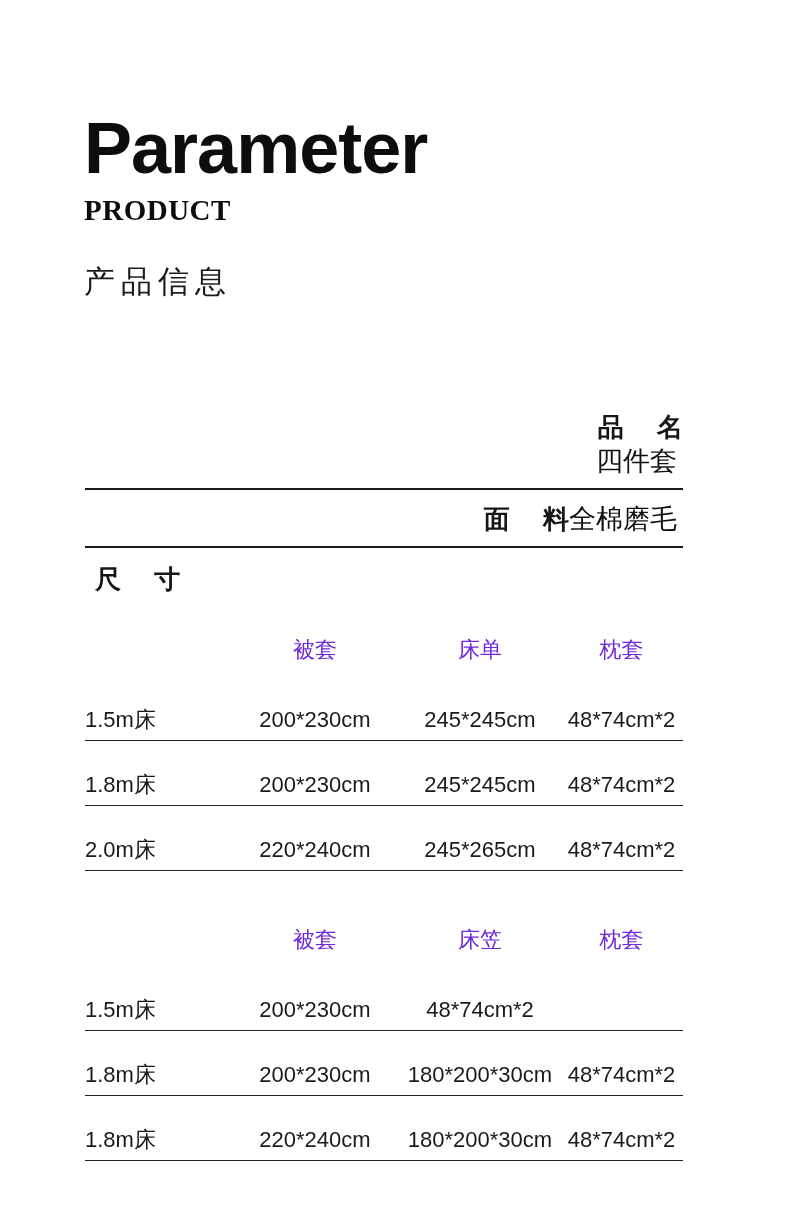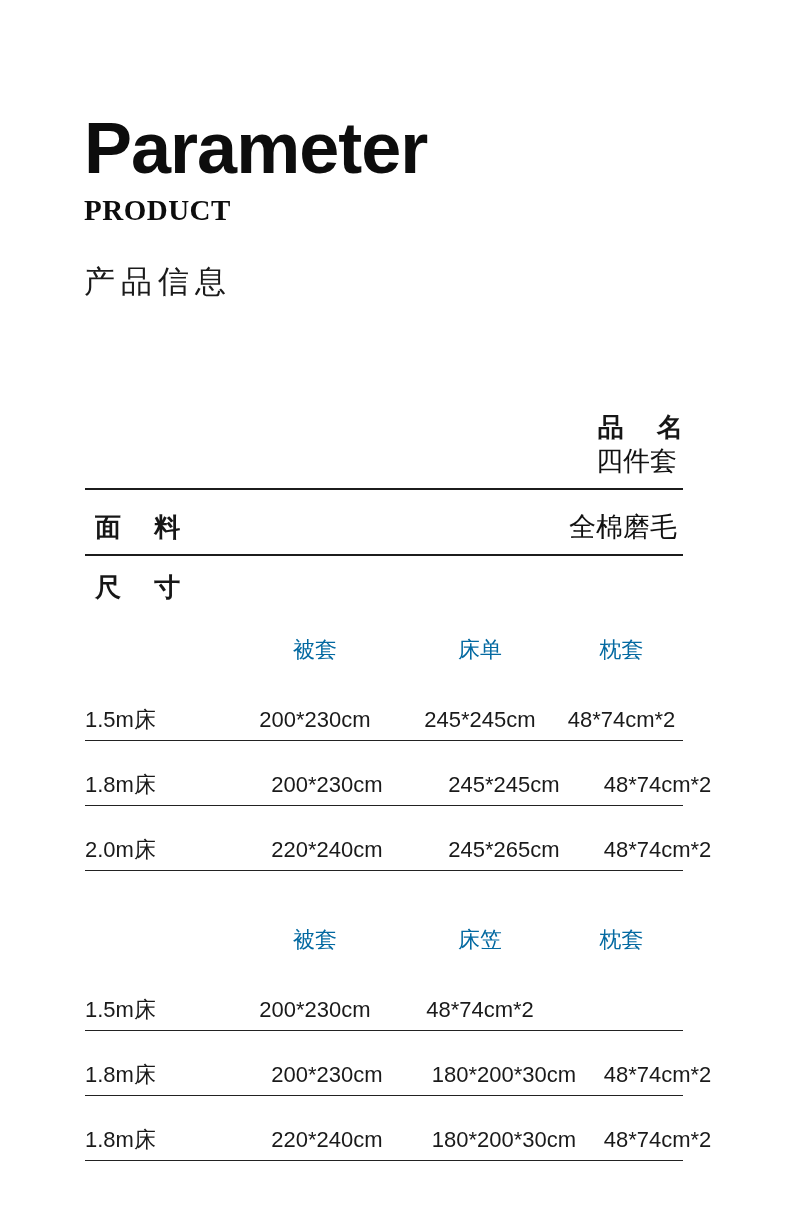--- a/index.html
+++ b/index.html
@@ -49,21 +49,21 @@
     left: 85px;
     width: 598px;
   }
   .info-row {
     display: flex;
     justify-content: space-between;
     align-items: flex-end;
   }
   .info-row.ruled { border-bottom: 2px solid #1c1c1c; }
   .info-row.r1 { padding: 8px 0 10px 0; flex-direction: column; }
-  .info-row.r2 { padding: 20px 0 10px 0; }
+  .info-row.r2 { padding: 12px 0 10px 0; justify-content: flex-end; }
   .info-row.r3 { padding: 14px 0 0 0; text-align: right; }
   .info-label {
     font-size: 26px;
     font-weight: 700;
     line-height: 34px;
     color: #161616;
     word-spacing: 26px;
     padding-left: 10px;
   }
   .info-value {
@@ -83,31 +83,31 @@
   .size-table.t1 { top: 636px; }
   .size-table.t2 { top: 926px; }
   .st-head, .st-row {
     display: grid;
     grid-template-columns: 145px 170px 160px 123px;
     align-items: end;
   }
   .st-head { line-height: 28px; }
   .st-row { border-bottom: 1.5px solid #222222; padding-bottom: 6px; }
   .st-row.first { padding-top: 42px; }
-  .st-row.rest  { padding-top: 30px; gap: 12px; }
+  .st-row.rest  { padding-top: 30px; }
   .cell {
     font-size: 22px;
     font-weight: 400;
     line-height: 28px;
     color: #1a1a1a;
     text-align: center;
     white-space: nowrap;
   }
   .cell.lead { text-align: left; }
-  .st-head .cell { color: #0369a1; }
+  .st-head .cell { color: #6d28d9; }
 </style>
 </head>
 <body>
 
 <header class="brand">
   <div class="brand-title">Parameter</div>
   <div class="brand-sub">PRODUCT</div>
   <div class="brand-sub-cn">产品信息</div>
 </header>
 

